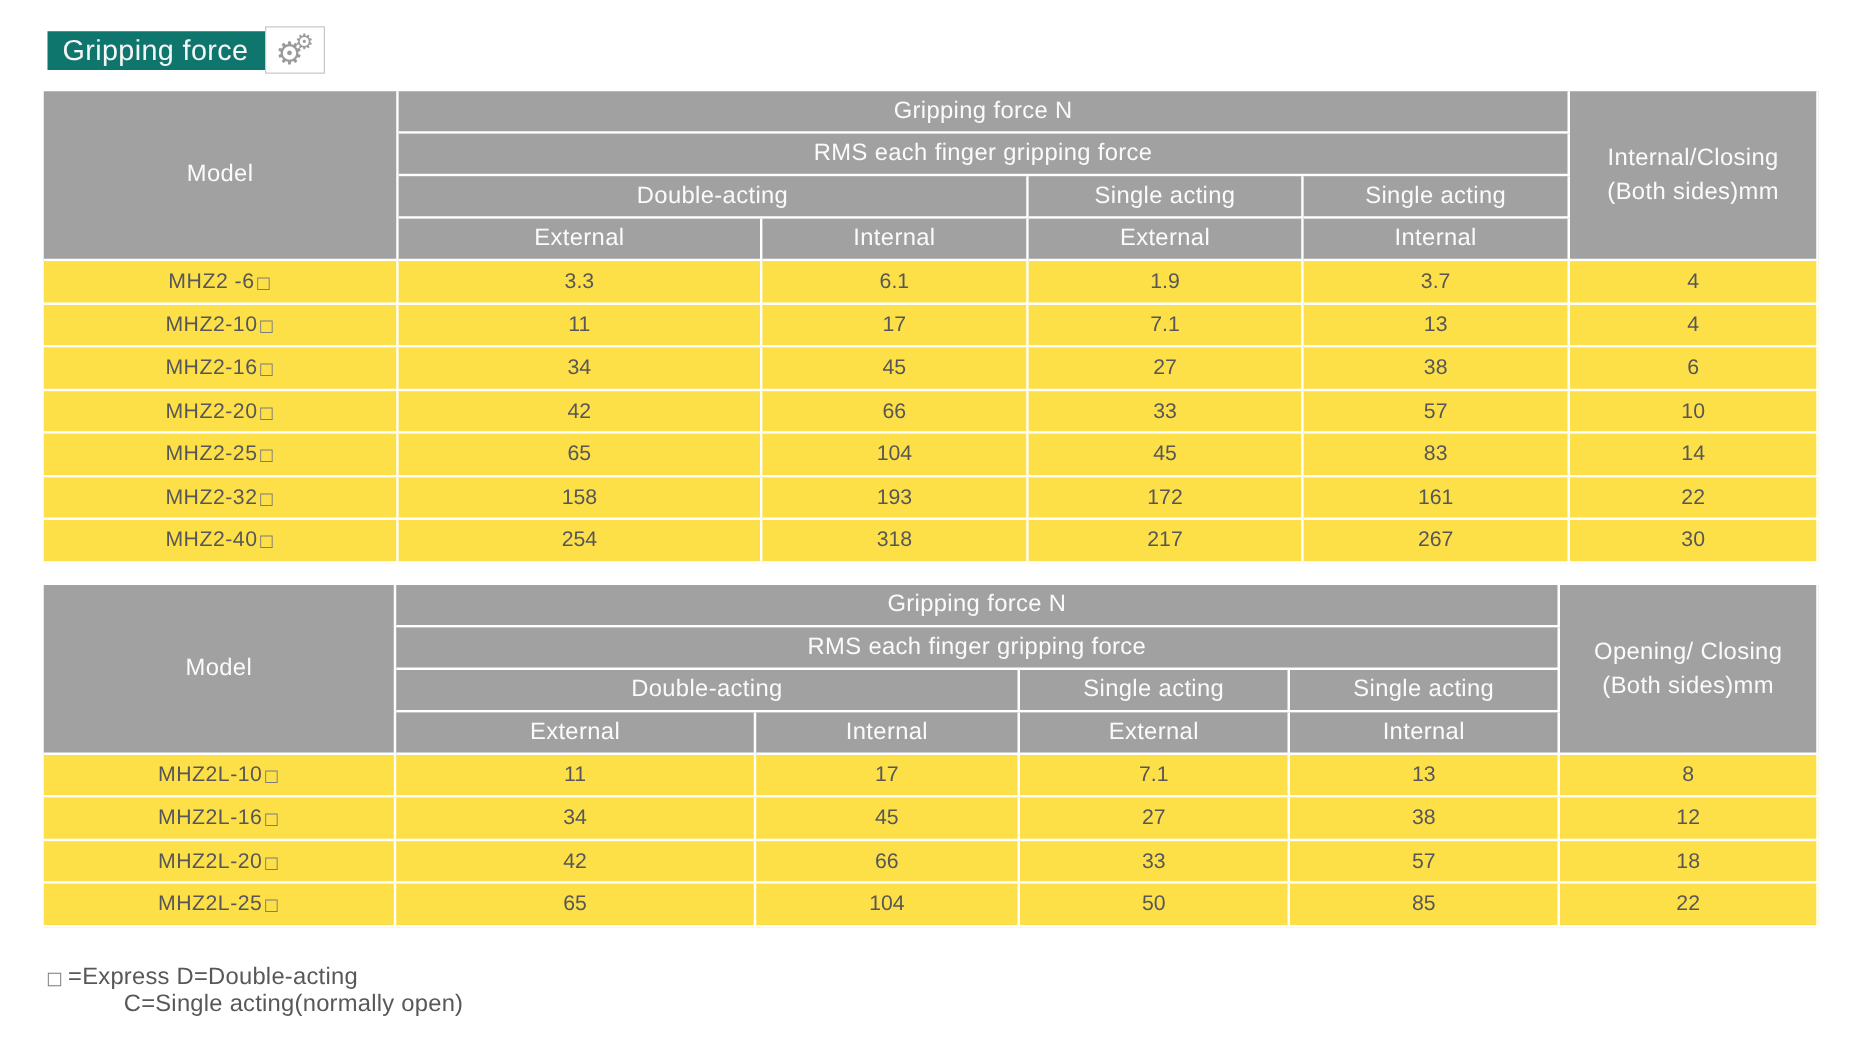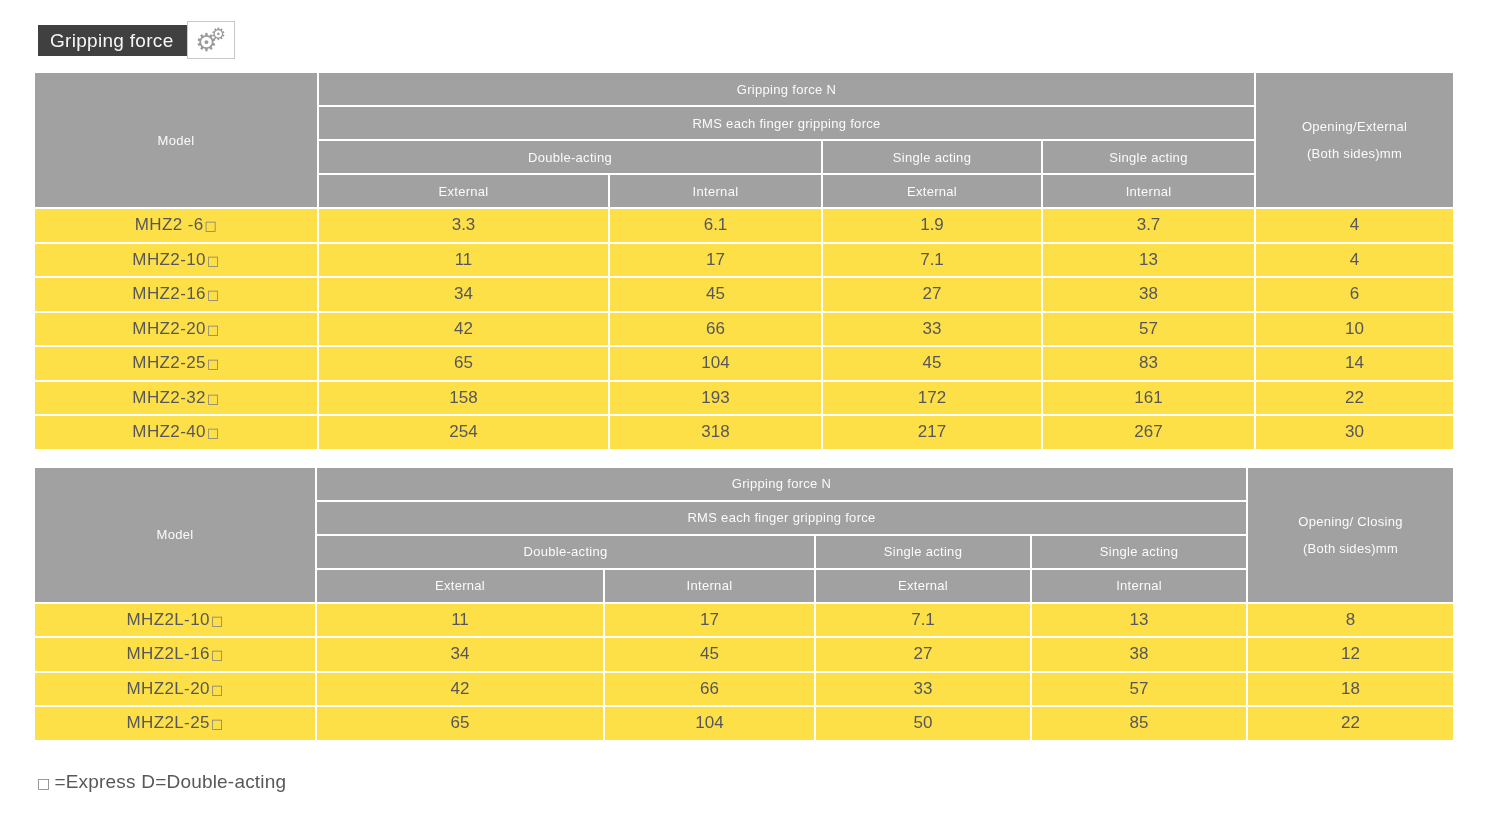--- a/index.html
+++ b/index.html
@@ -18,23 +18,23 @@
   }
 
   
   .title-row {
     display: flex;
     align-items: center;
     margin: 20px 0 0 38px;
     height: 40px;
   }
   .title-badge {
-    background: #404040;
+    background: #0f766e;
     color: #f6f6f6;
-    font-size: 19px;
+    font-size: 23px;
     line-height: 31px;
     height: 31px;
     padding: 0 13px 0 12px;
     letter-spacing: 0.3px;
     white-space: nowrap;
   }
   .gear-box {
     background: #ffffff;
     border: 1px solid #c9c9c9;
     height: 36px;
@@ -65,21 +65,21 @@
     border-bottom: 2px solid #ffffff;
     text-align: center;
     vertical-align: middle;
     padding: 0;
     overflow: hidden;
   }
   table.spec thead th {
     background: #a1a1a1;
     color: #fbfbfb;
     font-weight: normal;
-    font-size: 13px;
+    font-size: 19px;
     height: 32px;
     letter-spacing: 0.3px;
   }
   table.spec td {
     font-size: 17px;
     color: #57575a;
     height: 32.5px;
   }
   .t1 { margin-top: 13px; }
   .t2 { margin-top: 17px; }
@@ -130,21 +130,21 @@
         <col style="width:213px">
       <col style="width:220px">
         <col style="width:213px">
         <col style="width:199px">
     </colgroup>
     <thead>
       <tr>
         <th rowspan="4">Model</th>
         <th colspan="4">Gripping force N</th>
         <th rowspan="4" class="opening-head">
-          <div>Opening/External</div>
+          <div>Internal/Closing</div>
           <div>(Both sides)mm</div>
         </th>
       </tr>
       <tr>
         <th colspan="4">RMS each finger gripping force</th>
       </tr>
       <tr>
         <th colspan="2">Double-acting</th>
         <th>Single acting</th>
         <th>Single acting</th>
@@ -280,15 +280,16 @@
         <td>104</td>
         <td>50</td>
         <td>85</td>
         <td>22</td>
       </tr>
     </tbody>
   </table>
 
   <div class="footer">
     <div class="item1"><span class="sq">□</span><span>=Express D=Double-acting</span></div>
+    <div class="item3">C=Single acting(normally open)</div>
   </div>
 
 </div>
 
 </body></html>

